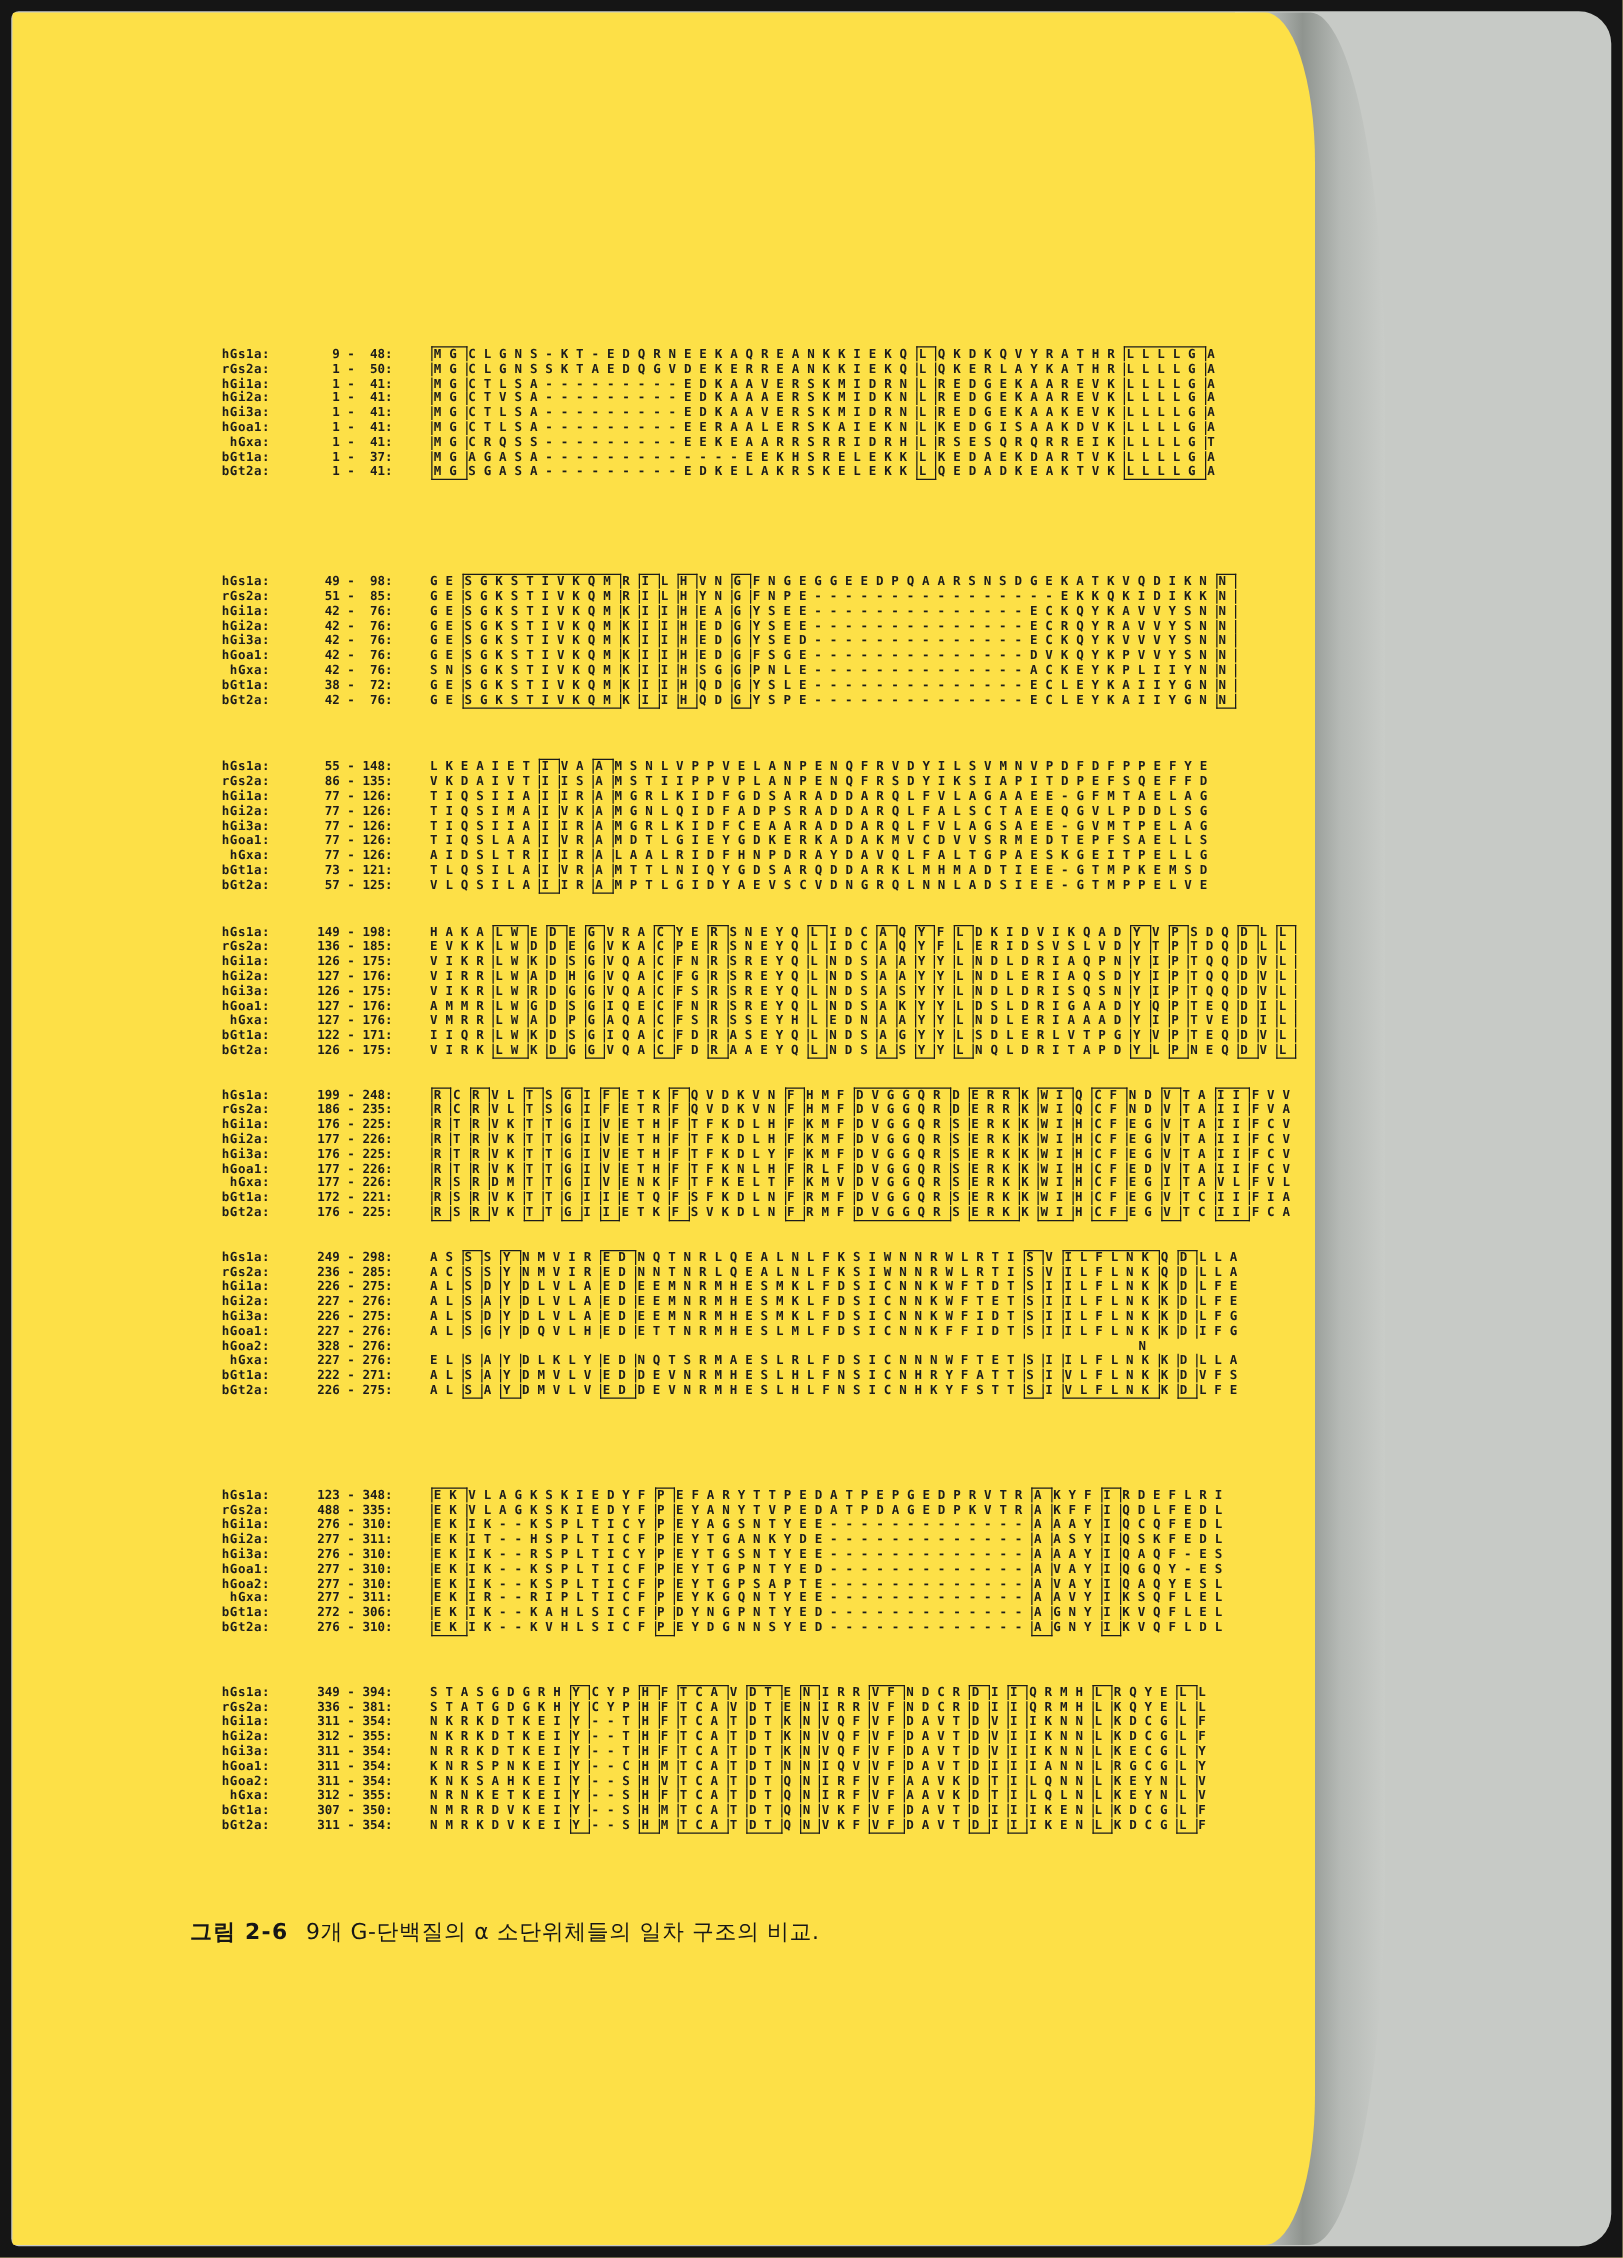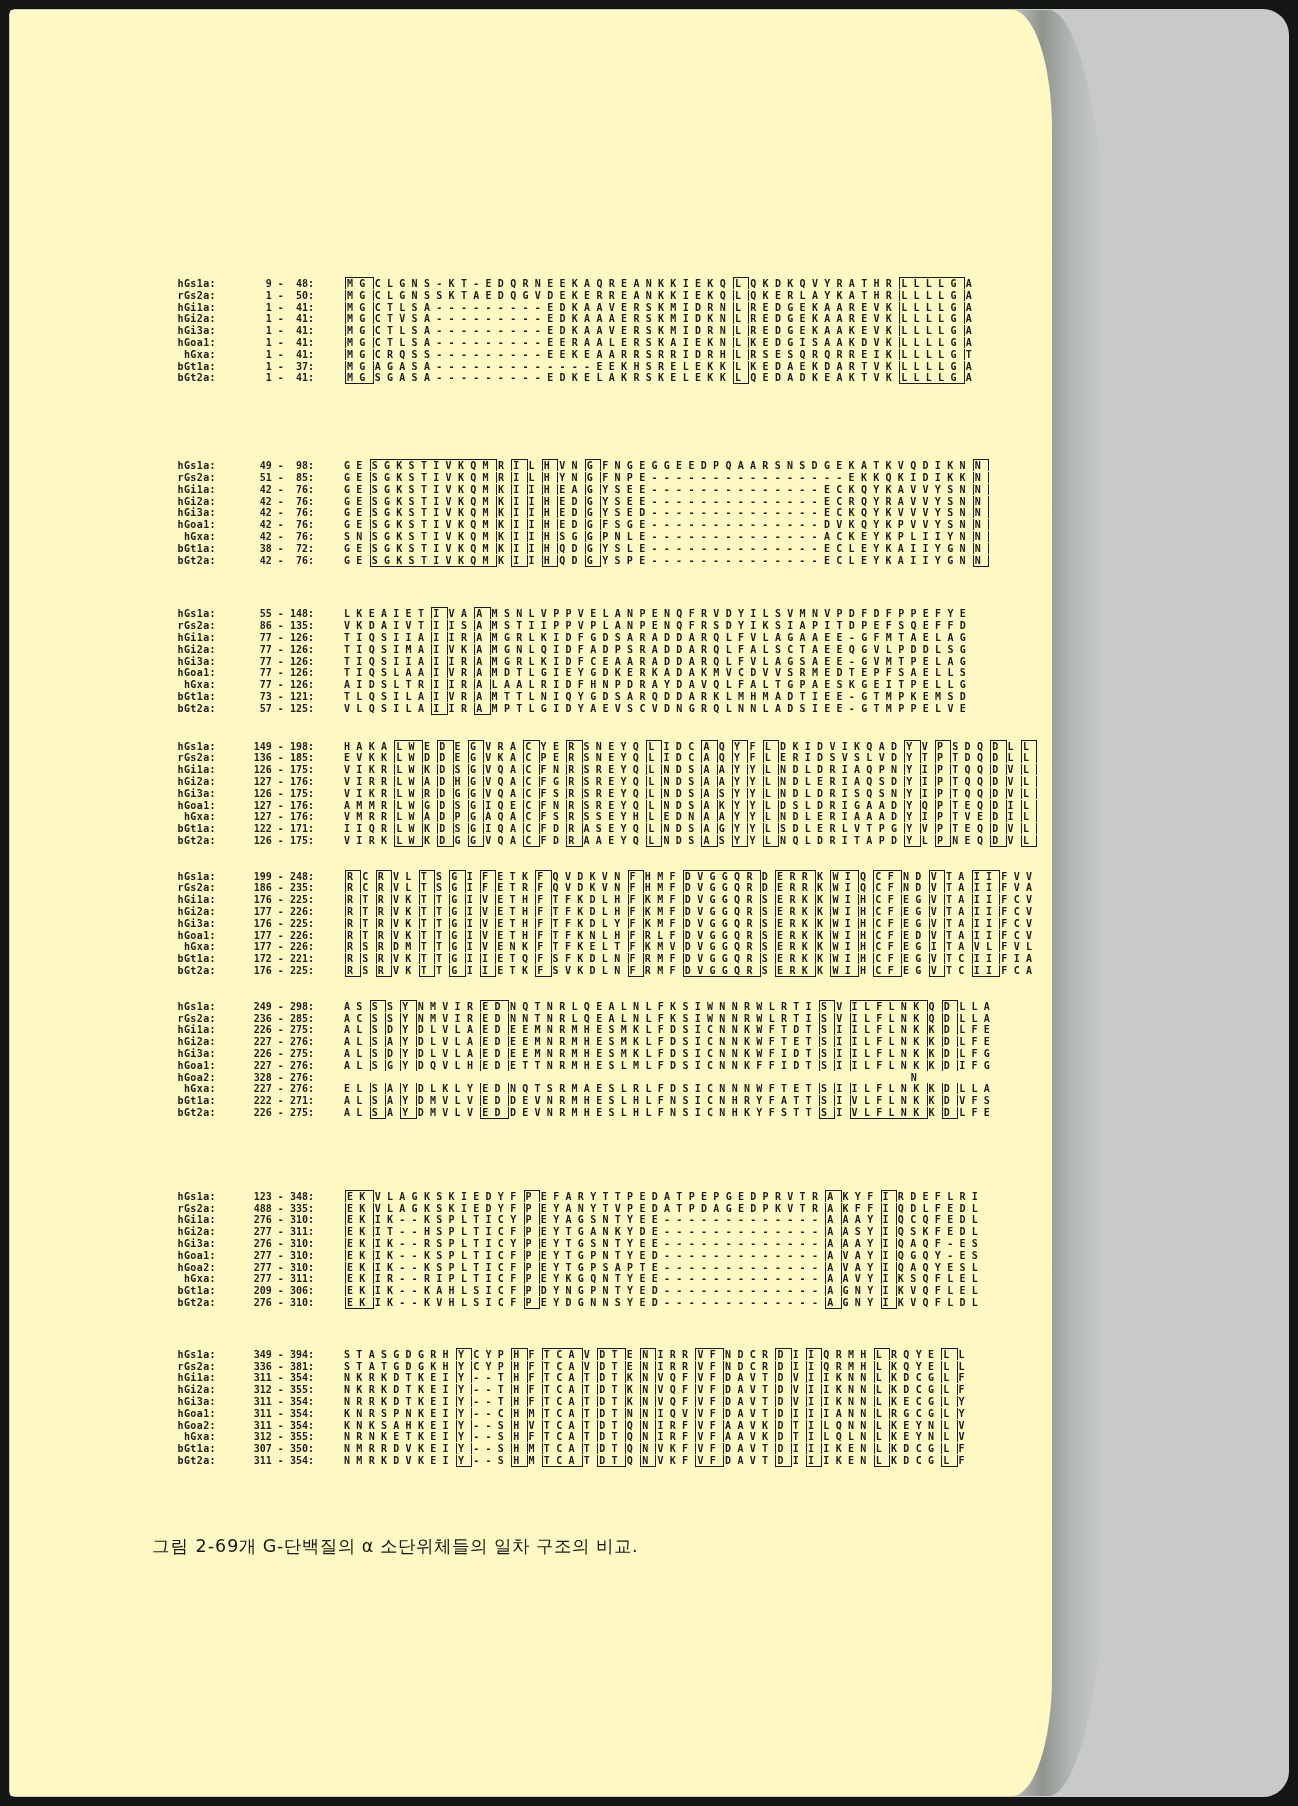--- a/index.html
+++ b/index.html
@@ -4,41 +4,41 @@
 <style>
   html,body{margin:0;padding:0;background:#666;}
   .screen{position:relative;width:1298px;height:1806px;background:#151515;overflow:hidden;
           font-family:"DejaVu Sans",sans-serif;}
   
   .cover{position:absolute;top:9px;bottom:9px;left:9px;right:9px;background:#c7cac6;
          border-radius:6px 26px 26px 6px;}
   .page-edge{position:absolute;top:10px;bottom:10px;right:190px;width:120px;
          background:linear-gradient(90deg,#f2f1ec 0%,#b9bdb9 22%,#8f948f 45%,#b5b9b5 70%,#c9ccc8 100%);
          border-radius:0 60px 60px 0/0 300px 300px 0;}
-  .page{position:absolute;top:10px;bottom:10px;left:10px;width:1042px;background:#fef9c3;
+  .page{position:absolute;top:10px;bottom:10px;left:10px;width:1042px;background:#fde047;
         border-radius:2px 40px 40px 2px/2px 120px 120px 2px;}
   .alignment{position:absolute;left:100px;top:268px;color:#1c1c1c;}
   .block{margin:0 0 26px 0;}
   .block.b1{margin-bottom:76px;}
   .block.b2{margin-bottom:42px;}
   .block.b4{margin-bottom:24px;}
   .block.b5{margin-bottom:24px;}
   .block.b6{margin-bottom:72px;}
   .block.b7{margin-bottom:40px;}
   .row{display:flex;align-items:baseline;height:11.8px;line-height:11.8px;white-space:pre;}
   .nm{width:106px;text-align:right;font:700 10px/11.8px "DejaVu Sans Mono",monospace;letter-spacing:.4px;}
   .rg{width:128px;text-align:right;padding-right:30px;box-sizing:border-box;
       font:700 10px/11.8px "DejaVu Sans Mono",monospace;}
   .sq{font:700 10px/11.8px "DejaVu Sans Mono",monospace;letter-spacing:6.3px;white-space:pre;}
   .bx{border-left:1.6px solid #1b1b1b;border-right:1.6px solid #1b1b1b;padding:0 1px;margin:0 1px;}
   .row-first .bx{border-top:1.6px solid #1b1b1b;}
   .row-last .bx{border-bottom:1.6px solid #1b1b1b;}
   .caption{position:absolute;left:142px;top:1524px;color:#161616;
            font:400 17.5px/24px "DejaVu Sans","Liberation Sans",sans-serif;letter-spacing:.5px;}
-  .caption b{font-weight:400;letter-spacing:1px;margin-right:0;}
+  .caption b{font-weight:700;letter-spacing:1px;margin-right:14px;}
 </style>
 </head>
 <body>
 
 <div class="screen">
   <div class="cover"></div>
   <div class="page-edge"></div>
   <div class="page">
     <div class="alignment" id="alignment">
         <div class="block b1">
@@ -110,21 +110,21 @@
         </div>
         <div class="block b7">
           <div class="row row-first"><span class="nm">hGs1a:</span><span class="rg">123 - 348:</span><span class="sq"><span class="bx">EK</span>VLAGKSKIEDYF<span class="bx">P</span>EFARYTTPEDATPEPGEDPRVTR<span class="bx">A</span>KYF<span class="bx">I</span>RDEFLRI</span></div>
           <div class="row"><span class="nm">rGs2a:</span><span class="rg">488 - 335:</span><span class="sq"><span class="bx">EK</span>VLAGKSKIEDYF<span class="bx">P</span>EYANYTVPEDATPDAGEDPKVTR<span class="bx">A</span>KFF<span class="bx">I</span>QDLFEDL</span></div>
           <div class="row"><span class="nm">hGi1a:</span><span class="rg">276 - 310:</span><span class="sq"><span class="bx">EK</span>IK--KSPLTICY<span class="bx">P</span>EYAGSNTYEE-------------<span class="bx">A</span>AAY<span class="bx">I</span>QCQFEDL</span></div>
           <div class="row"><span class="nm">hGi2a:</span><span class="rg">277 - 311:</span><span class="sq"><span class="bx">EK</span>IT--HSPLTICF<span class="bx">P</span>EYTGANKYDE-------------<span class="bx">A</span>ASY<span class="bx">I</span>QSKFEDL</span></div>
           <div class="row"><span class="nm">hGi3a:</span><span class="rg">276 - 310:</span><span class="sq"><span class="bx">EK</span>IK--RSPLTICY<span class="bx">P</span>EYTGSNTYEE-------------<span class="bx">A</span>AAY<span class="bx">I</span>QAQF-ES</span></div>
           <div class="row"><span class="nm">hGoa1:</span><span class="rg">277 - 310:</span><span class="sq"><span class="bx">EK</span>IK--KSPLTICF<span class="bx">P</span>EYTGPNTYED-------------<span class="bx">A</span>VAY<span class="bx">I</span>QGQY-ES</span></div>
           <div class="row"><span class="nm">hGoa2:</span><span class="rg">277 - 310:</span><span class="sq"><span class="bx">EK</span>IK--KSPLTICF<span class="bx">P</span>EYTGPSAPTE-------------<span class="bx">A</span>VAY<span class="bx">I</span>QAQYESL</span></div>
           <div class="row"><span class="nm">hGxa:</span><span class="rg">277 - 311:</span><span class="sq"><span class="bx">EK</span>IR--RIPLTICF<span class="bx">P</span>EYKGQNTYEE-------------<span class="bx">A</span>AVY<span class="bx">I</span>KSQFLEL</span></div>
-          <div class="row"><span class="nm">bGt1a:</span><span class="rg">209 - 306:</span><span class="sq"><span class="bx">EK</span>IK--KAHLSICF<span class="bx">P</span>DYNGPNTYED-------------<span class="bx">A</span>GNY<span class="bx">I</span>KVQFLEL</span></div>
+          <div class="row"><span class="nm">bGt1a:</span><span class="rg">272 - 306:</span><span class="sq"><span class="bx">EK</span>IK--KAHLSICF<span class="bx">P</span>DYNGPNTYED-------------<span class="bx">A</span>GNY<span class="bx">I</span>KVQFLEL</span></div>
           <div class="row row-last"><span class="nm">bGt2a:</span><span class="rg">276 - 310:</span><span class="sq"><span class="bx">EK</span>IK--KVHLSICF<span class="bx">P</span>EYDGNNSYED-------------<span class="bx">A</span>GNY<span class="bx">I</span>KVQFLDL</span></div>
         </div>
         <div class="block b8">
           <div class="row row-first"><span class="nm">hGs1a:</span><span class="rg">349 - 394:</span><span class="sq">STASGDGRH<span class="bx">Y</span>CYP<span class="bx">H</span>F<span class="bx">TCA</span>V<span class="bx">DT</span>E<span class="bx">N</span>IRR<span class="bx">VF</span>NDCR<span class="bx">D</span>I<span class="bx">I</span>QRMH<span class="bx">L</span>RQYE<span class="bx">L</span>L</span></div>
           <div class="row"><span class="nm">rGs2a:</span><span class="rg">336 - 381:</span><span class="sq">STATGDGKH<span class="bx">Y</span>CYP<span class="bx">H</span>F<span class="bx">TCA</span>V<span class="bx">DT</span>E<span class="bx">N</span>IRR<span class="bx">VF</span>NDCR<span class="bx">D</span>I<span class="bx">I</span>QRMH<span class="bx">L</span>KQYE<span class="bx">L</span>L</span></div>
           <div class="row"><span class="nm">hGi1a:</span><span class="rg">311 - 354:</span><span class="sq">NKRKDTKEI<span class="bx">Y</span>--T<span class="bx">H</span>F<span class="bx">TCA</span>T<span class="bx">DT</span>K<span class="bx">N</span>VQF<span class="bx">VF</span>DAVT<span class="bx">D</span>V<span class="bx">I</span>IKNN<span class="bx">L</span>KDCG<span class="bx">L</span>F</span></div>
           <div class="row"><span class="nm">hGi2a:</span><span class="rg">312 - 355:</span><span class="sq">NKRKDTKEI<span class="bx">Y</span>--T<span class="bx">H</span>F<span class="bx">TCA</span>T<span class="bx">DT</span>K<span class="bx">N</span>VQF<span class="bx">VF</span>DAVT<span class="bx">D</span>V<span class="bx">I</span>IKNN<span class="bx">L</span>KDCG<span class="bx">L</span>F</span></div>
           <div class="row"><span class="nm">hGi3a:</span><span class="rg">311 - 354:</span><span class="sq">NRRKDTKEI<span class="bx">Y</span>--T<span class="bx">H</span>F<span class="bx">TCA</span>T<span class="bx">DT</span>K<span class="bx">N</span>VQF<span class="bx">VF</span>DAVT<span class="bx">D</span>V<span class="bx">I</span>IKNN<span class="bx">L</span>KECG<span class="bx">L</span>Y</span></div>
           <div class="row"><span class="nm">hGoa1:</span><span class="rg">311 - 354:</span><span class="sq">KNRSPNKEI<span class="bx">Y</span>--C<span class="bx">H</span>M<span class="bx">TCA</span>T<span class="bx">DT</span>N<span class="bx">N</span>IQV<span class="bx">VF</span>DAVT<span class="bx">D</span>I<span class="bx">I</span>IANN<span class="bx">L</span>RGCG<span class="bx">L</span>Y</span></div>
           <div class="row"><span class="nm">hGoa2:</span><span class="rg">311 - 354:</span><span class="sq">KNKSAHKEI<span class="bx">Y</span>--S<span class="bx">H</span>V<span class="bx">TCA</span>T<span class="bx">DT</span>Q<span class="bx">N</span>IRF<span class="bx">VF</span>AAVK<span class="bx">D</span>T<span class="bx">I</span>LQNN<span class="bx">L</span>KEYN<span class="bx">L</span>V</span></div>

